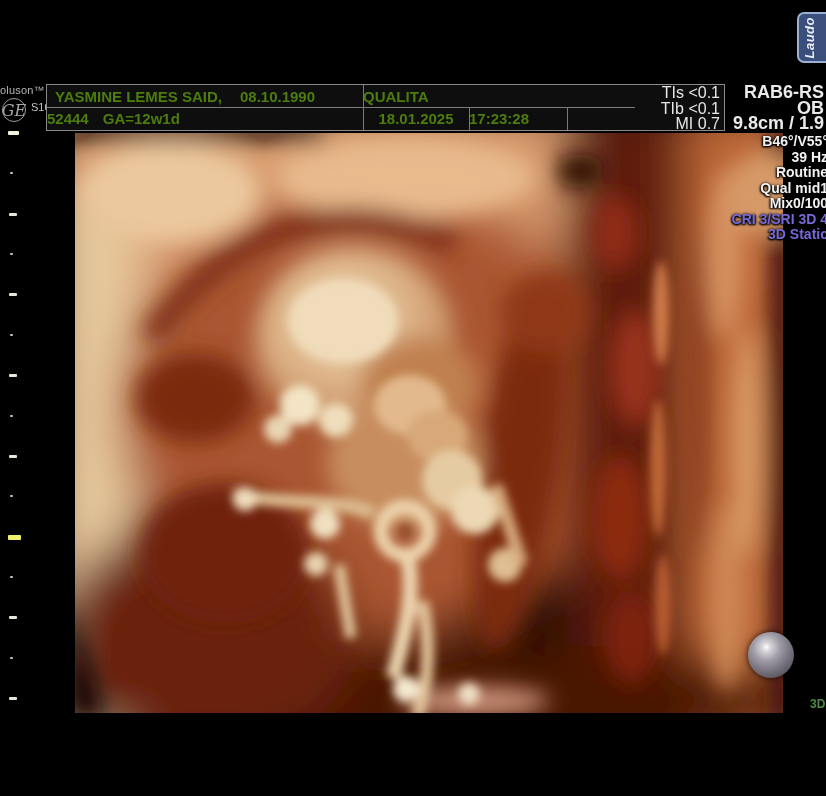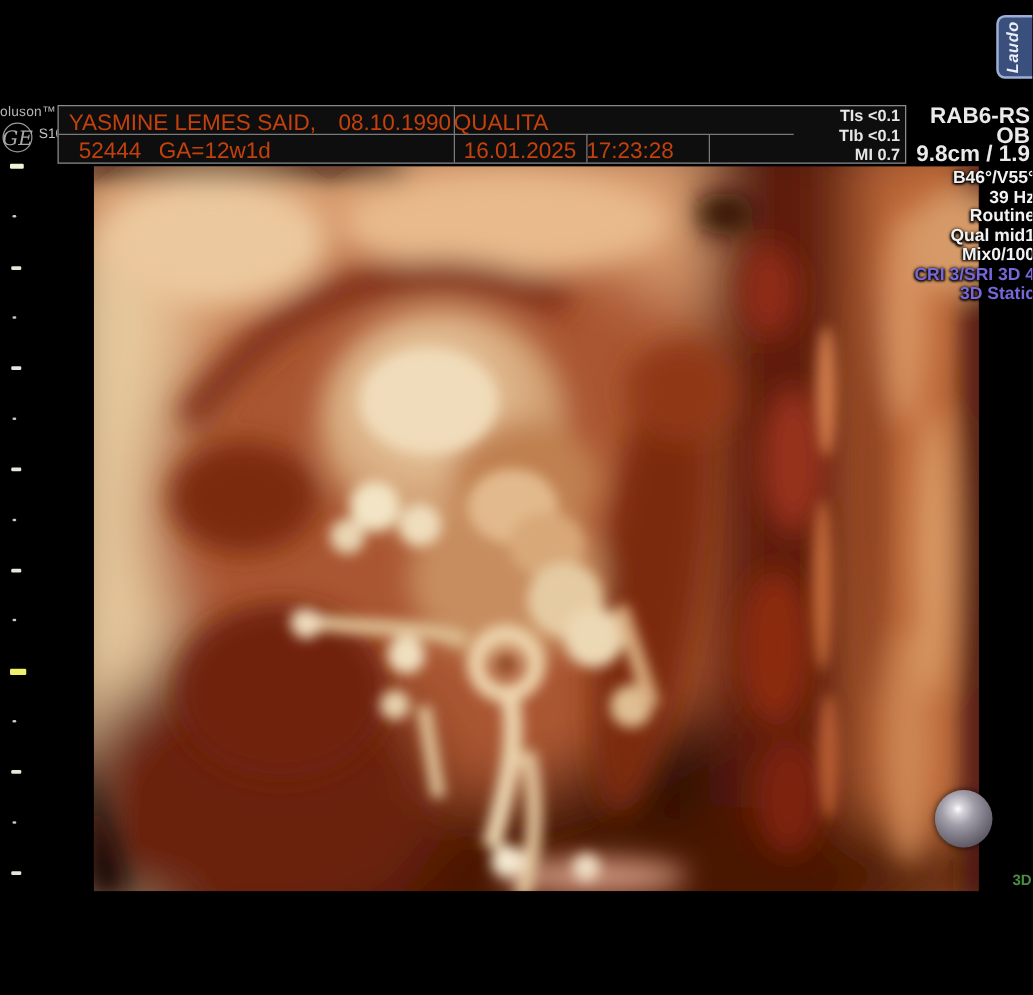--- a/index.html
+++ b/index.html
@@ -26,26 +26,26 @@
     border-radius:50%;display:flex;align-items:center;justify-content:center;
     font-family:"DejaVu Serif", serif;font-style:italic;font-size:16px;color:#a8a8a8;
   }
   .brand .probe-id{position:absolute;left:31px;top:18px;font-size:11px;color:#c2c2c2;}
   
   .header-box{
     position:absolute;left:46px;top:84px;width:679px;height:47px;background:#0e0e0e;
     border:1px solid #8a8a8a;box-sizing:border-box;color:#e2e2e2;
   }
   .hdiv{position:absolute;background:#7a7a7a;}
-  .hcell{position:absolute;font-size:18px;font-weight:400;white-space:nowrap;color:#c2410c;}
+  .hcell{position:absolute;font-size:15px;font-weight:700;white-space:nowrap;color:#4d7c0f;}
   .hgap{display:inline-block;width:18px;}
   .hgap-sm{display:inline-block;width:14px;}
   .ti-block{
     position:absolute;left:580px;top:84px;width:140px;height:47px;text-align:right;
-    font-size:13px;font-weight:700;color:#e6e6e6;line-height:15.6px;padding-top:1px;box-sizing:border-box;
+    font-size:16px;font-weight:400;color:#e6e6e6;line-height:15.6px;padding-top:1px;box-sizing:border-box;
   }
   .probe-block{
     position:absolute;left:728px;top:84px;width:96px;height:47px;text-align:right;
     font-size:18px;font-weight:700;color:#eaeaea;line-height:15.6px;padding-top:1px;box-sizing:border-box;white-space:nowrap;
   }
   
   .us-wrap{position:absolute;left:75px;top:133px;width:708px;height:580px;overflow:hidden;background:#120301;}
   
   .params-overlay{
     position:absolute;right:-2px;top:134px;text-align:right;white-space:nowrap;
@@ -90,24 +90,24 @@
     <div class="hdiv" style="left:316px;top:0;width:1px;height:45px;"></div>
     <div class="hdiv" style="left:0;top:22px;width:588px;height:1px;"></div>
     <div class="hdiv" style="left:422px;top:23px;width:1px;height:22px;"></div>
     <div class="hdiv" style="left:520px;top:23px;width:1px;height:22px;"></div>
 
     <div class="hcell" style="left:8px;top:3px;">
       <span>YASMINE LEMES SAID,</span><span class="hgap"></span><span>08.10.1990</span>
     </div>
     <div class="hcell" style="left:316px;top:3px;width:272px;text-align:left;">QUALITA</div>
 
-    <div class="hcell" style="left:16px;top:25px;">
+    <div class="hcell" style="left:0;top:25px;">
       <span>52444</span><span class="hgap-sm"></span><span>GA=12w1d</span>
     </div>
-    <div class="hcell" style="left:316px;top:25px;width:106px;text-align:center;">16.01.2025</div>
+    <div class="hcell" style="left:316px;top:25px;width:106px;text-align:center;">18.01.2025</div>
     <div class="hcell" style="left:422px;top:25px;width:98px;">17:23:28</div>
   </div>
 
   <div class="ti-block">
     <div>TIs &lt;0.1</div>
     <div>TIb &lt;0.1</div>
     <div>MI  0.7</div>
   </div>
 
   <div class="probe-block">

